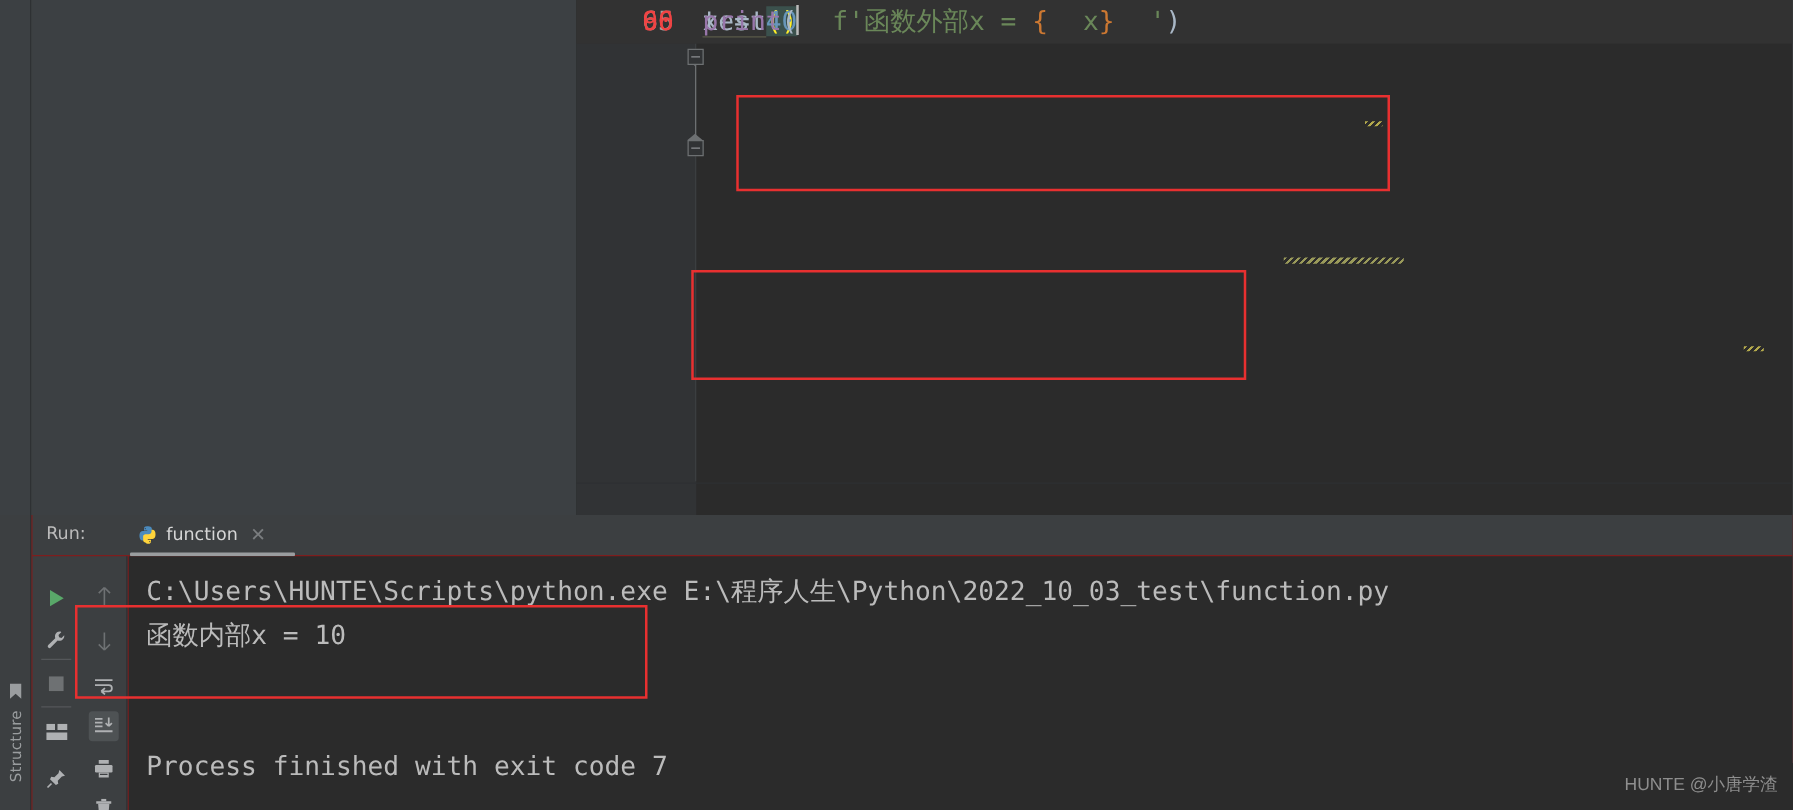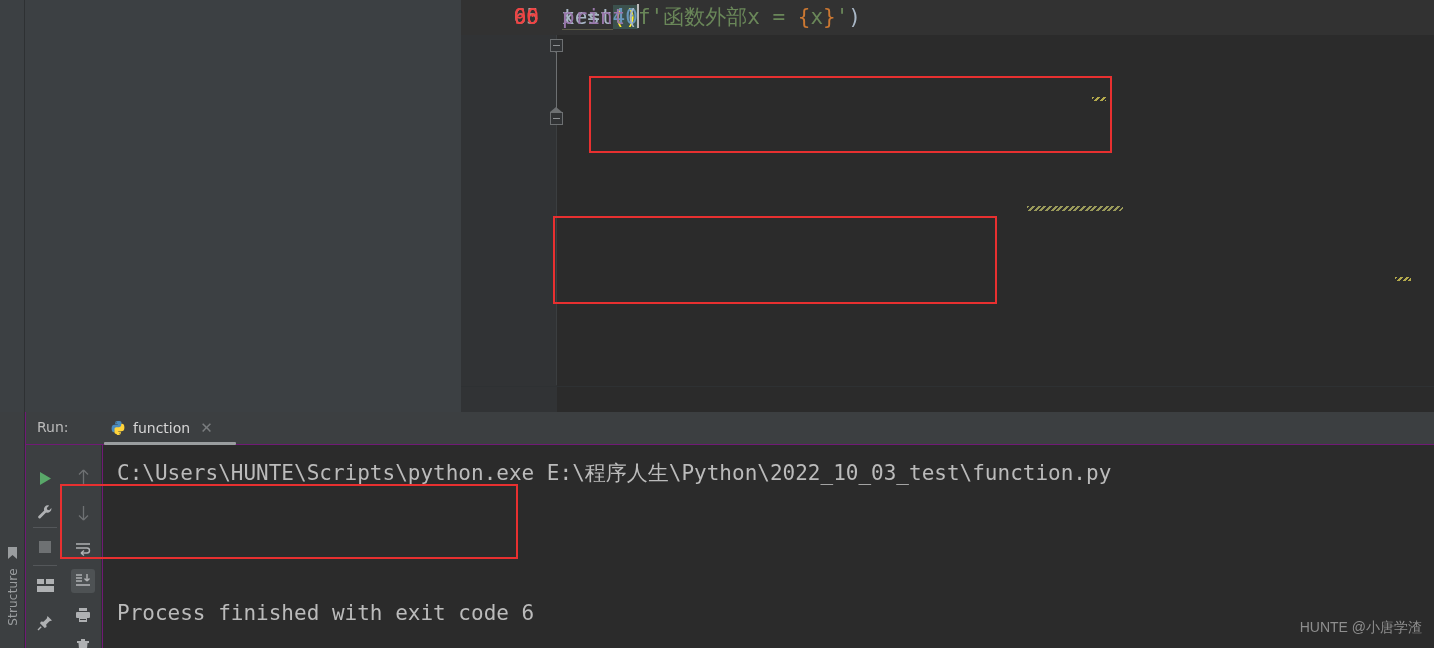--- a/index.html
+++ b/index.html
@@ -50,21 +50,21 @@
     position: absolute; left: 101px; top: 0; height: 35px;
     font-family: "DejaVu Sans Mono", monospace; font-size: 21px;
     line-height: 35px; white-space: pre; color: #a9b7c6;
   }
   
   .kw    { color: #cc7832; }
   .fn    { color: #ffc66d; }
   .punc  { color: #a9b7c6; }
   .num   { color: #6897bb; }
   .callp { color: #9876aa; }
-  .str   { color: #6a8759; }
+  .str   { color: #6a8759; padding-left: 28px; }
   .brace { color: #cc7832; }
   .varid { color: #a9b7c6; }
   .call-under {
     color: #a9b7c6;
     border-bottom: 1px solid #5a5a48;
   }
   .match-bracket {
     background: #3b514d; color: #ffef28;
   }
   .caret {
@@ -107,21 +107,21 @@
   }
 
   
   .redbox {
     position: absolute; border: 2px solid #e83030; pointer-events: none;
   }
 
   
   .bottom-panel {
     position: absolute; left: 0; top: 412px; width: 1434px; height: 236px;
-    background: #701a75;
+    background: #7f1d1d;
   }
   .sidebar-strip {
     position: absolute; left: 0; top: 0; width: 25px; height: 236px;
     background: #3c3f41; border-right: 1px solid #2e3133;
   }
   .vlabel {
     position: absolute; left: -20px; width: 100px;
     transform: rotate(-90deg); transform-origin: center;
     font-size: 12px; color: #9a9d9f; text-align: center;
     white-space: nowrap; letter-spacing: .2px;
@@ -345,21 +345,22 @@
         <svg width="14" height="16" viewBox="0 0 14 16">
           <rect x="1" y="2" width="12" height="2" fill="#afb1b3"></rect>
           <rect x="5" y="0" width="4" height="2" fill="#afb1b3"></rect>
           <path d="M2.5 4 H11.5 L10.5 15.5 H3.5 Z" fill="#afb1b3"></path>
         </svg>
       </div>
     </div>
 
     <div class="console">
       <div class="cline" style="top:11px">C:\Users\HUNTE\Scripts\python.exe E:\程序人生\Python\2022_10_03_test\function.py</div>
-      <div class="cline" style="top:151px">Process finished with exit code 6</div>
+      <div class="cline" style="top:46px">函数内部x = 10</div>
+      <div class="cline" style="top:151px">Process finished with exit code 7</div>
     </div>
 
     <div class="redbox" style="left:60px; top:72px; width:458px; height:75px"></div>
 
     <div class="watermark">HUNTE @小唐学渣</div>
   </div>
 
 </div>
 
 </body></html>

